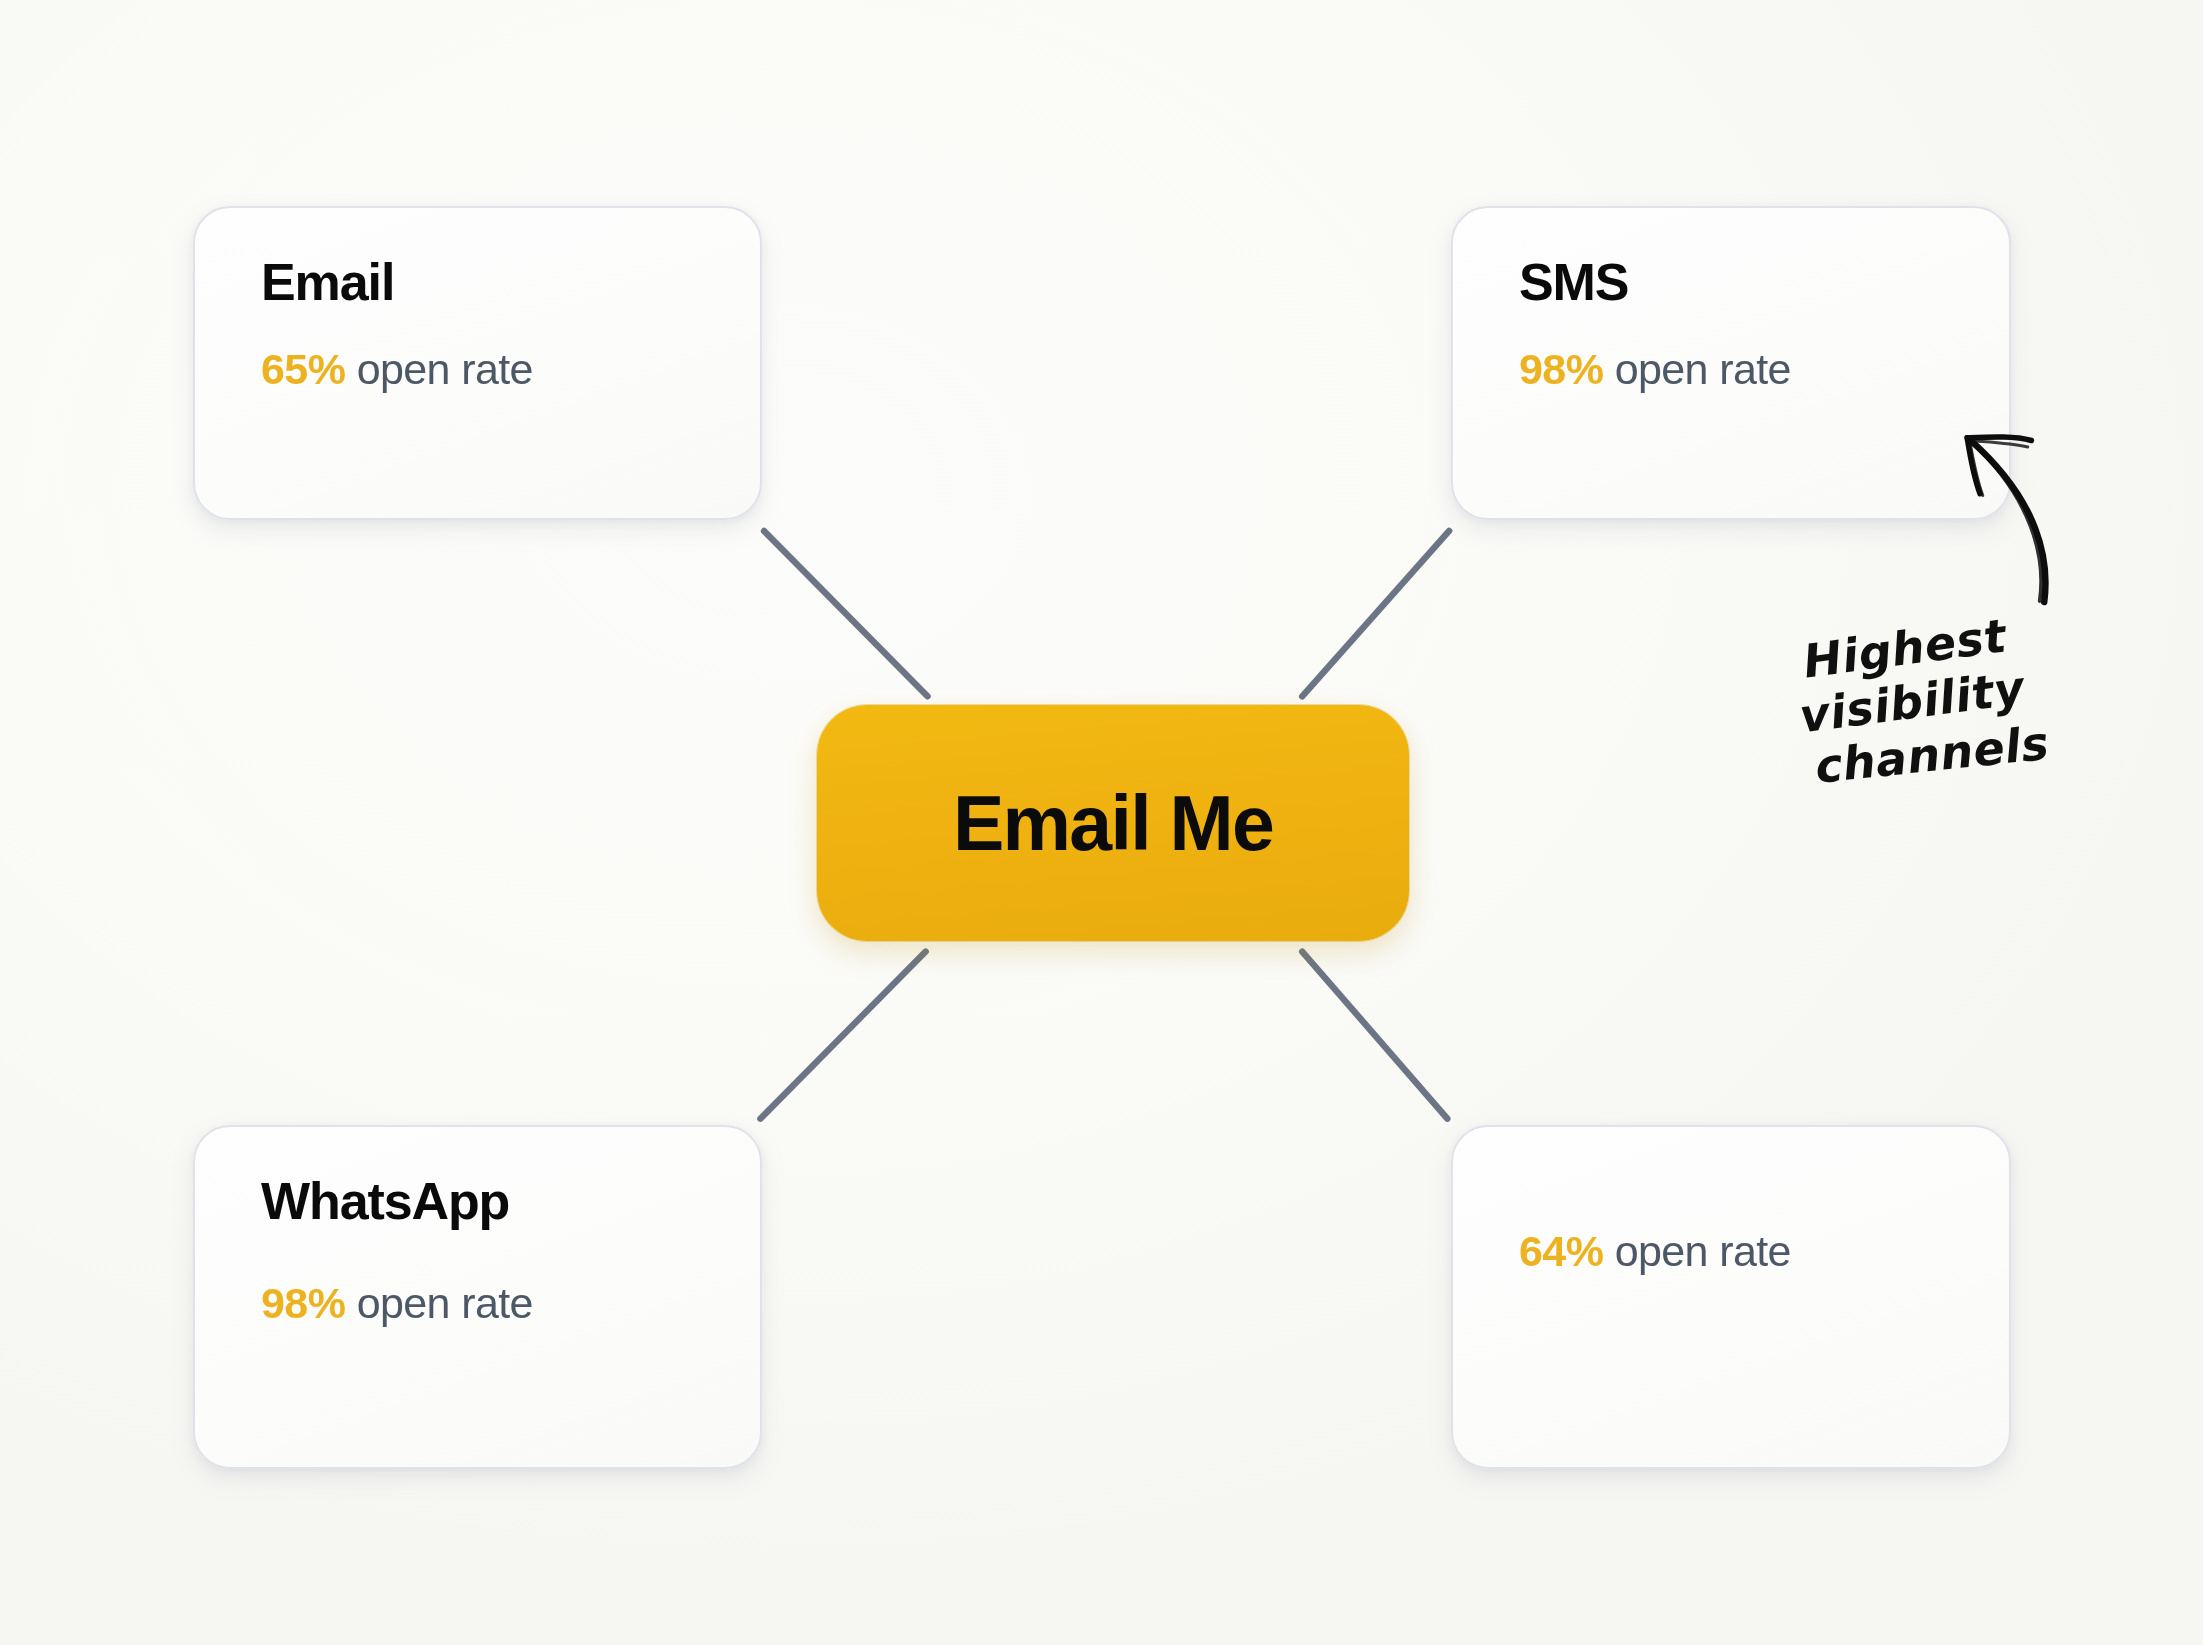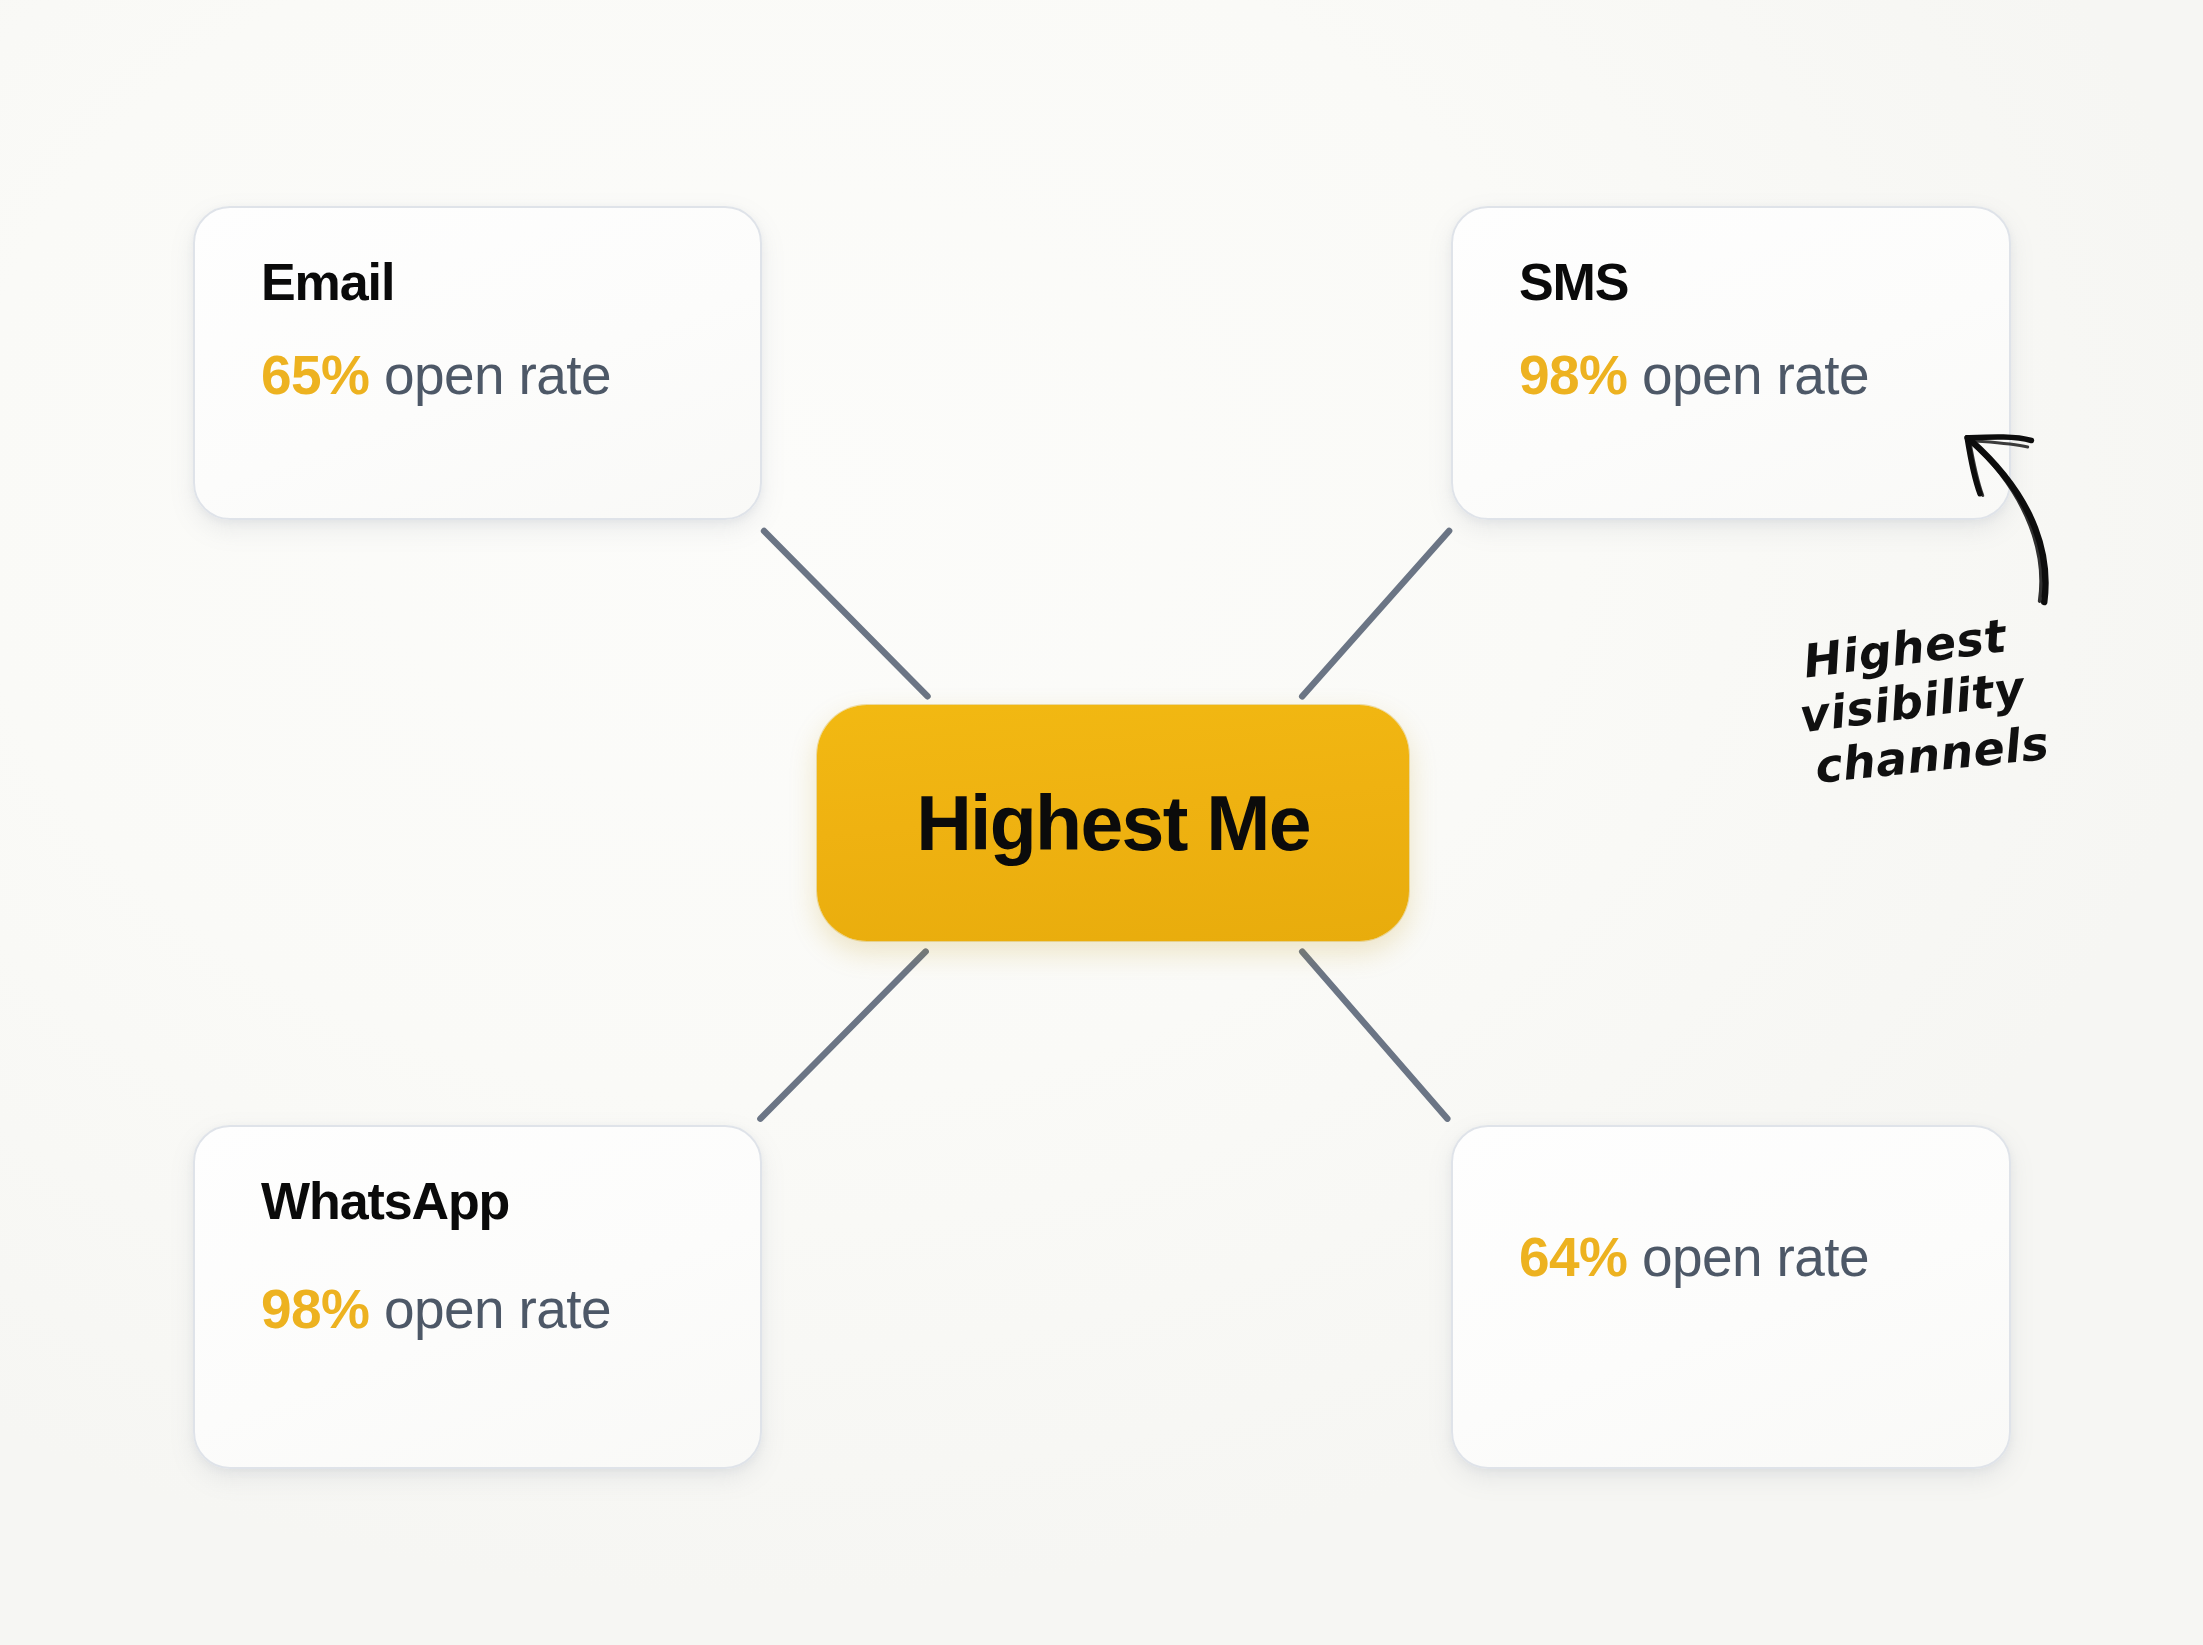--- a/index.html
+++ b/index.html
@@ -45,21 +45,21 @@
     font-size: 52px;
     font-weight: 700;
     color: #0a0a0a;
     letter-spacing: -1.1px;
     line-height: 1;
     margin: 0;
     white-space: nowrap;
   }
   .card-stat {
     margin-top: 40px;
-    font-size: 55px;
+    font-size: 43px;
     line-height: 1;
     white-space: nowrap;
     letter-spacing: -0.6px;
   }
   .stat-value {
     font-weight: 700;
     color: #edb220;
   }
   .stat-label {
     font-weight: 400;
@@ -168,21 +168,21 @@
   </div>
 
   <div class="card" id="card-webpush">
     <div class="card-stat">
       <span class="stat-value">64%</span>
       <span class="stat-label">open rate</span>
     </div>
   </div>
 
   <div id="hub">
-    <span class="hub-label">Highest Me</span>
+    <span class="hub-label">Email Me</span>
   </div>
 
   <svg id="annotation-arrow" viewBox="0 0 230 230" xmlns="http://www.w3.org/2000/svg">
     <g fill="none" stroke="#0d0d0d" stroke-linecap="round" stroke-linejoin="round">
 
       <path d="M106 206 C 112 160, 100 96, 26 30" stroke-width="7"></path>
       <path d="M101 205 C 108 158, 93 92, 22 27" stroke-width="4" opacity="0.85"></path>
 
       <path d="M22 27 C 50 26, 74 25, 92 30" stroke-width="6"></path>
       <path d="M22 27 C 26 52, 30 72, 36 88" stroke-width="6"></path>

